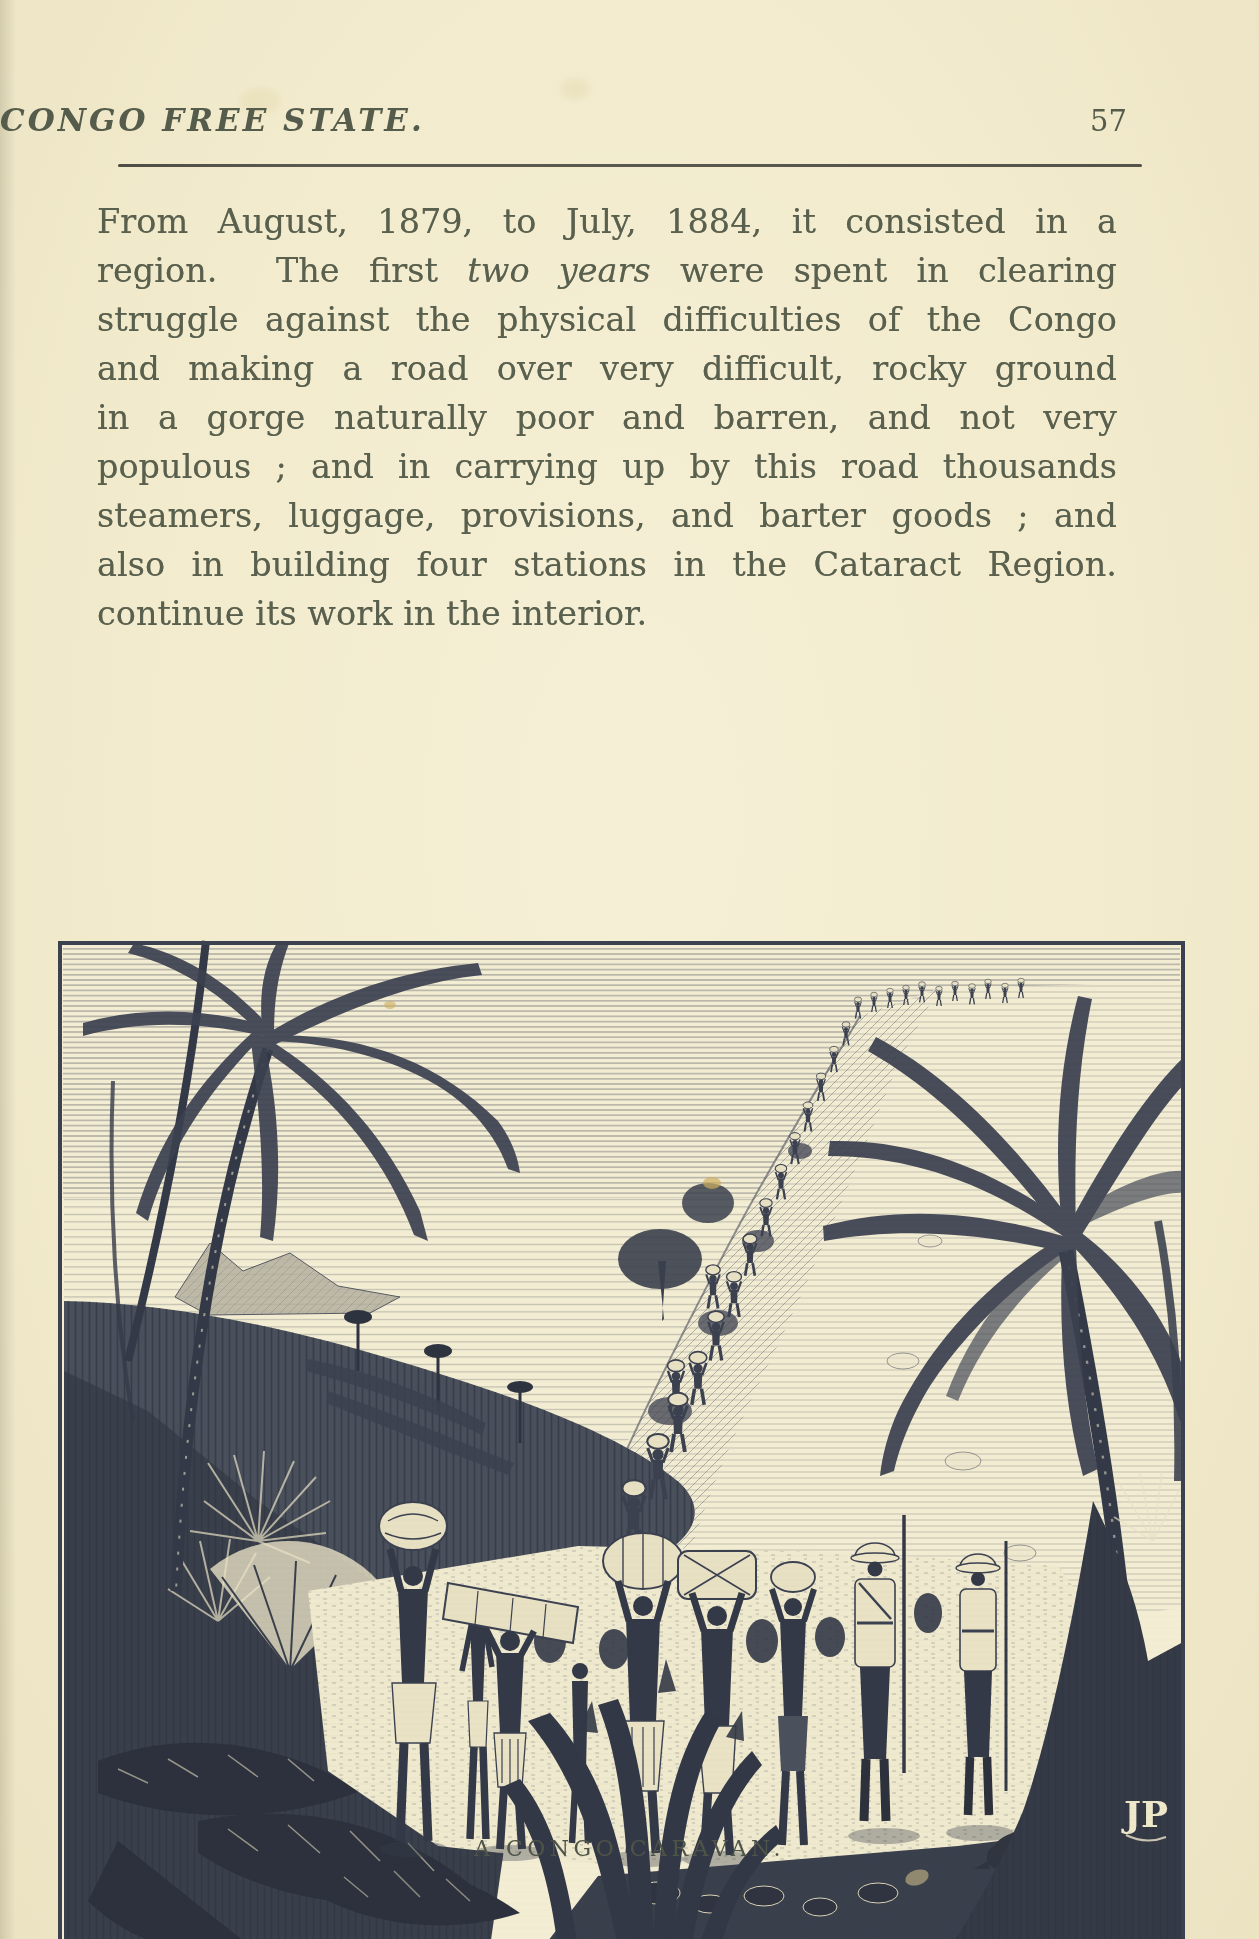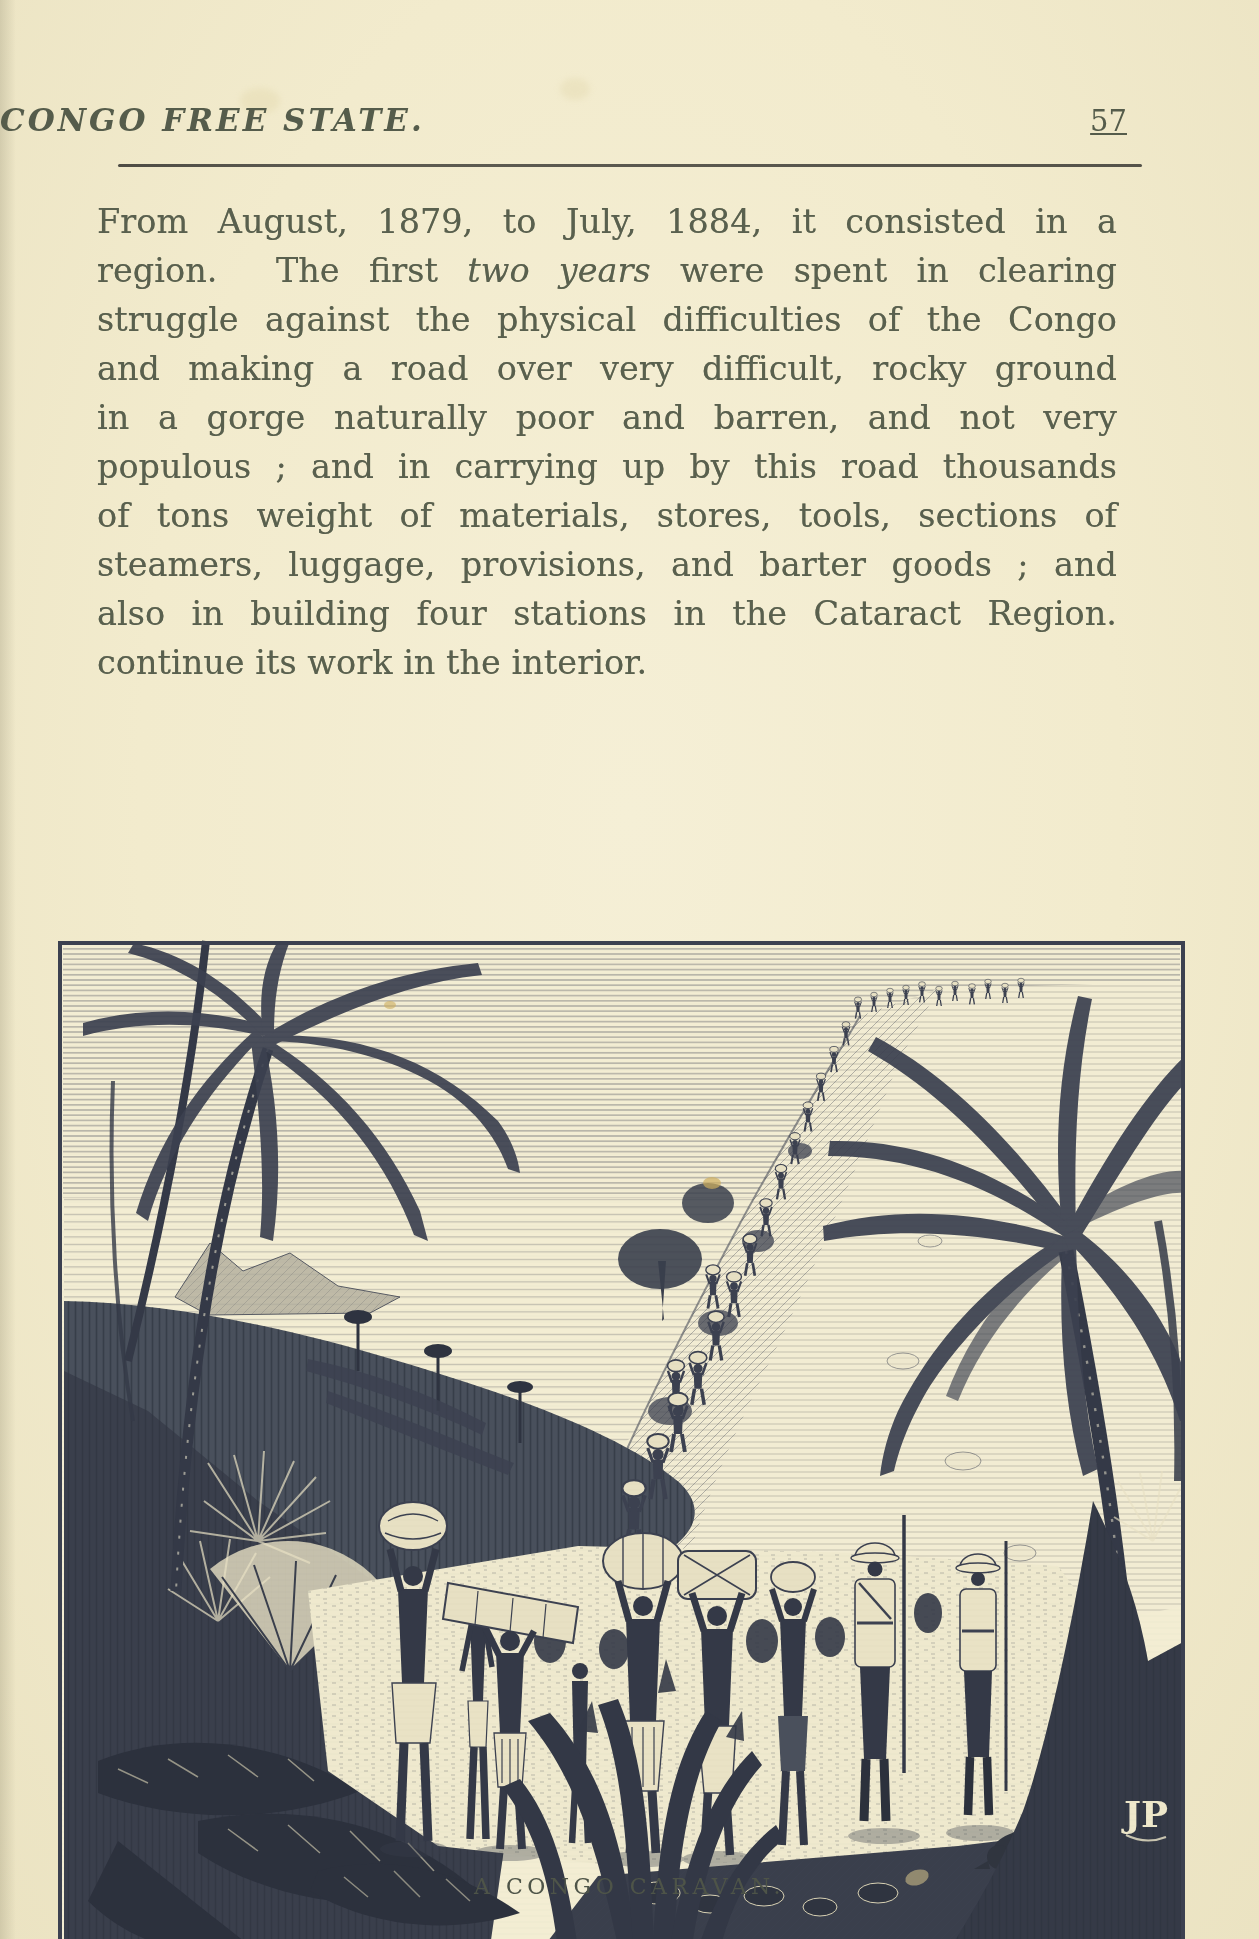--- a/index.html
+++ b/index.html
@@ -13,33 +13,33 @@
     width:1259px;height:1939px;position:relative;overflow:hidden;
     font-family:"DejaVu Serif","Liberation Serif",serif;
     background:radial-gradient(ellipse at 50% 42%, #f5efd6 0%, var(--paper) 55%, #ebe3c2 100%);
     color:var(--text-ink);
   }
   .edge-shade{position:absolute;top:0;bottom:0;left:0;width:16px;
     background:linear-gradient(to right, rgba(90,85,60,.18), rgba(90,85,60,0));}
   .running-header{position:absolute;top:102px;left:0;width:1259px;height:40px;}
   .header-title{display:block;font-style:italic;
     font-size:31px;letter-spacing:3px;color:#555c4b;font-weight:bold;}
-  .page-number{position:absolute;right:132px;top:2px;font-size:29px;color:#555c4b;text-decoration:underline;}
+  .page-number{position:absolute;right:132px;top:2px;font-size:29px;color:#555c4b;}
   .header-rule{position:absolute;top:164px;left:118px;width:1024px;height:3px;
     background:linear-gradient(to right,#4e4c44,#5d5b51 20%,#55534a);border-radius:2px;}
   .body-text{position:absolute;top:197px;left:97px;width:1020px;
     font-size:33.5px;line-height:49px;color:var(--text-ink);
     text-shadow:0 0 .5px rgba(85,90,70,.55);}
   .line{text-align:justify;text-align-last:justify;height:49px;overflow:visible;}
   .line.last{text-align-last:left;}
   .it{font-style:italic;}
   .figure-illustration{position:absolute;left:58px;top:790px;width:1127px;height:1328px;}
   .figure-illustration svg{display:block;width:100%;height:100%;}
   .figure-caption{position:absolute;top:1836px;left:0;width:1259px;text-align:center;
-    font-size:22px;letter-spacing:4.5px;color:#4e5448;margin-top:38px;}
+    font-size:22px;letter-spacing:4.5px;color:#4e5448;}
   .stain{position:absolute;border-radius:50%;pointer-events:none;}
   .stain.s1{left:905px;top:1870px;width:24px;height:15px;background:#d9c68c;opacity:.55;transform:rotate(-18deg);}
   .stain.s2{left:240px;top:88px;width:40px;height:26px;background:#e3d8ac;opacity:.4;filter:blur(3px);}
   .stain.s3{left:560px;top:78px;width:30px;height:22px;background:#e0d5a8;opacity:.35;filter:blur(3px);}
 </style>
 </head>
 <body>
 
 <div class="edge-shade"></div>
 <div class="stain s2"></div>
@@ -52,21 +52,20 @@
 
 <div class="header-rule"></div>
 
 <div class="body-text">
     <div class="line"><span>From August, 1879, to July, 1884, it consisted in a</span></div>
     <div class="line"><span>region.&nbsp; The first </span><span class="it">two years</span><span> were spent in clearing</span></div>
     <div class="line"><span>struggle against the physical difficulties of the Congo</span></div>
     <div class="line"><span>and making a road over very difficult, rocky ground</span></div>
     <div class="line"><span>in a gorge naturally poor and barren, and not very</span></div>
     <div class="line"><span>populous&nbsp;; and in carrying up by this road thousands</span></div>
-    <div class="line"><span>of tons weight of materials, stores, tools, sections of</span></div>
     <div class="line"><span>steamers, luggage, provisions, and barter goods&nbsp;; and</span></div>
     <div class="line"><span>also in building four stations in the Cataract Region.</span></div>
     <div class="line last"><span>continue its work in the interior.</span></div>
   </div>
 
 <div class="figure-illustration">
 <svg viewBox="0 0 1127 1026" xmlns="http://www.w3.org/2000/svg">
   <defs>
     <pattern id="sky" width="7" height="5.2" patternUnits="userSpaceOnUse">
       <path d="M0 2.6H7" stroke="#3f4453" stroke-width="1" opacity=".55"></path>

